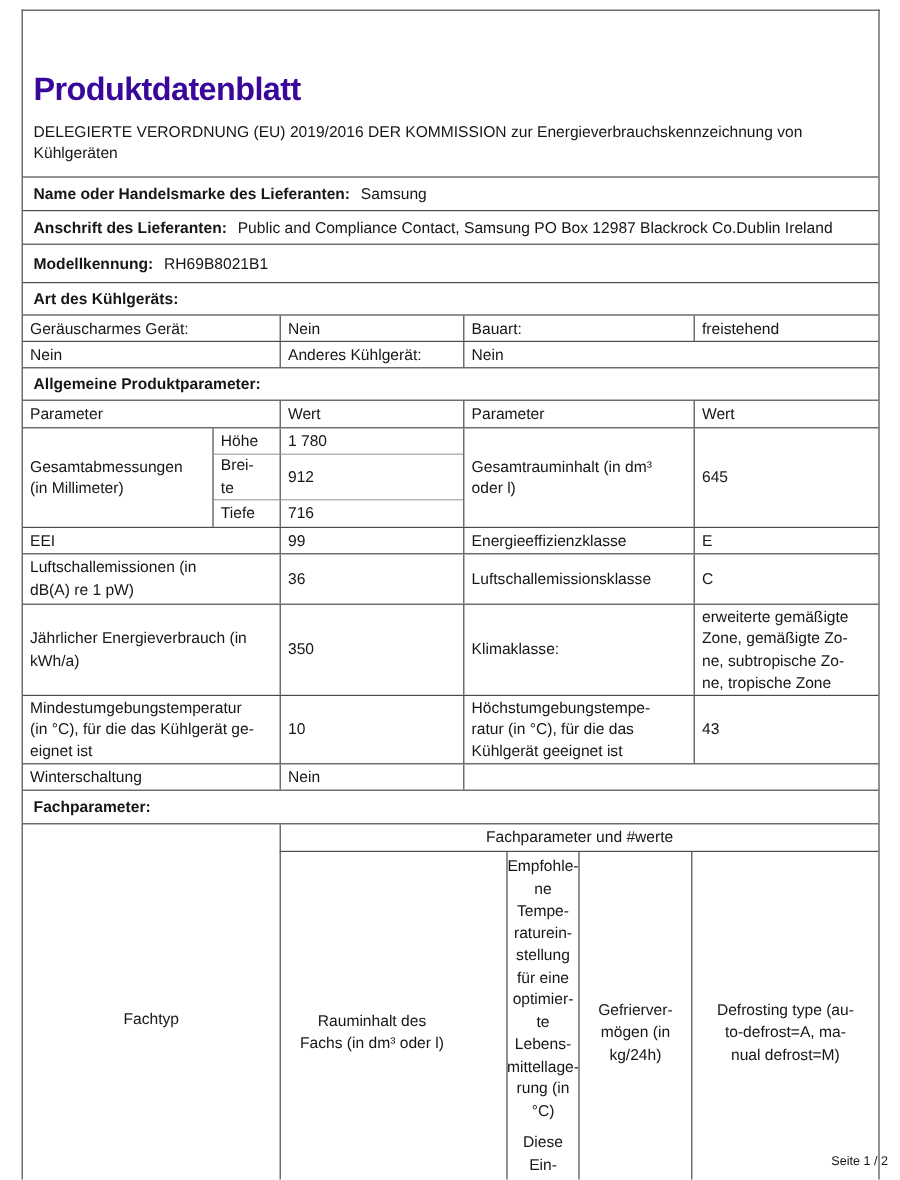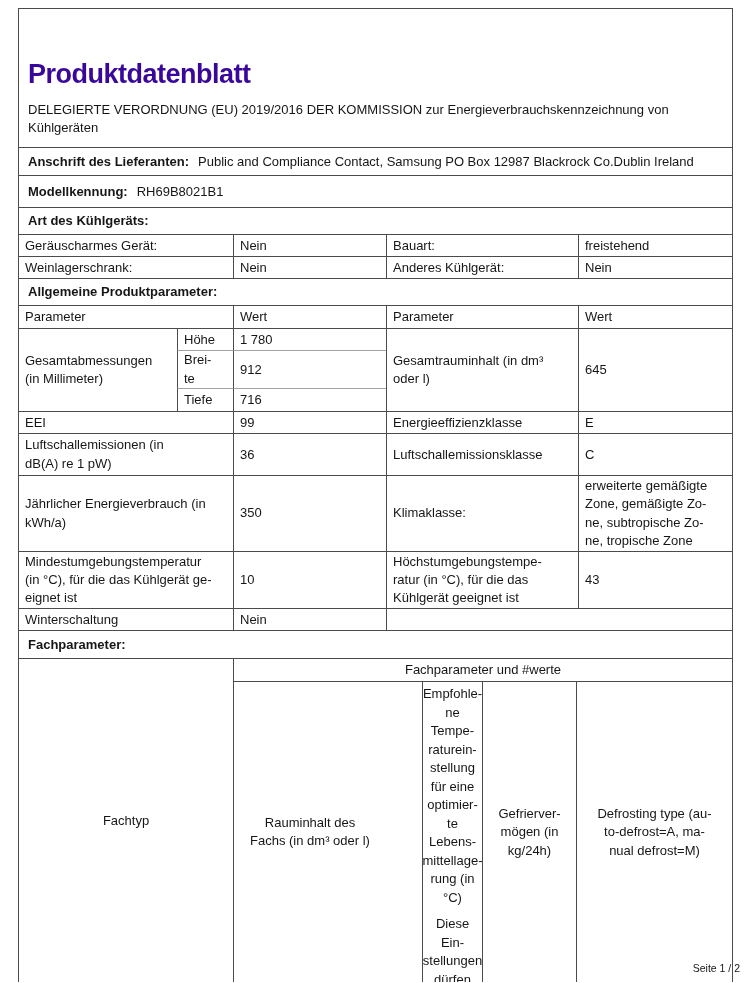--- a/index.html
+++ b/index.html
@@ -68,41 +68,44 @@
 
 <div class="page">
   <div class="sheet">
 
     <div class="row title-block">
       <h1 style="color: rgb(57, 8, 155);">Produktdatenblatt</h1>
       <div class="subtitle">DELEGIERTE VERORDNUNG (EU) 2019/2016 DER KOMMISSION zur Energieverbrauchskennzeichnung von
 Kühlgeräten</div>
     </div>
 
+    <div class="row kv h28">
+      <span class="lbl">Name oder Handelsmarke des Lieferanten:</span>
+      <span class="val">Samsung</span>
+    </div>
 
     <div class="row kv h28">
       <span class="lbl">Anschrift des Lieferanten:</span>
       <span class="val">Public and Compliance Contact, Samsung PO Box 12987 Blackrock Co.Dublin Ireland</span>
     </div>
 
     <div class="row kv h32">
       <span class="lbl">Modellkennung:</span>
       <span class="val">RH69B8021B1</span>
     </div>
 
     <div class="row sec h27">Art des Kühlgeräts:</div>
 
     <div class="row grid4 h22">
       <div class="cell">Geräuscharmes Gerät:</div>
       <div class="cell">Nein</div>
       <div class="cell">Bauart:</div>
       <div class="cell">freistehend</div>
     </div>
     <div class="row grid4 h22">
-      <div class="cell">Weinlagerschrank:</div>
       <div class="cell">Nein</div>
       <div class="cell">Anderes Kühlgerät:</div>
       <div class="cell">Nein</div>
     </div>
 
     <div class="row sec h27">Allgemeine Produktparameter:</div>
 
     <div class="row grid4 h23">
       <div class="cell">Parameter</div>
       <div class="cell">Wert</div>

